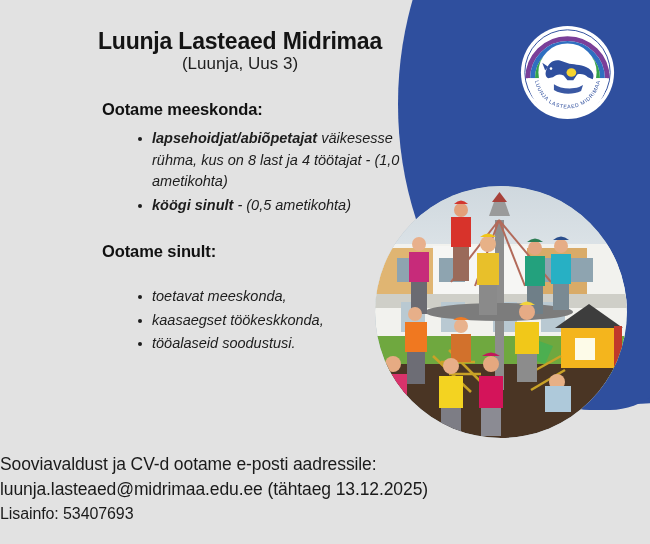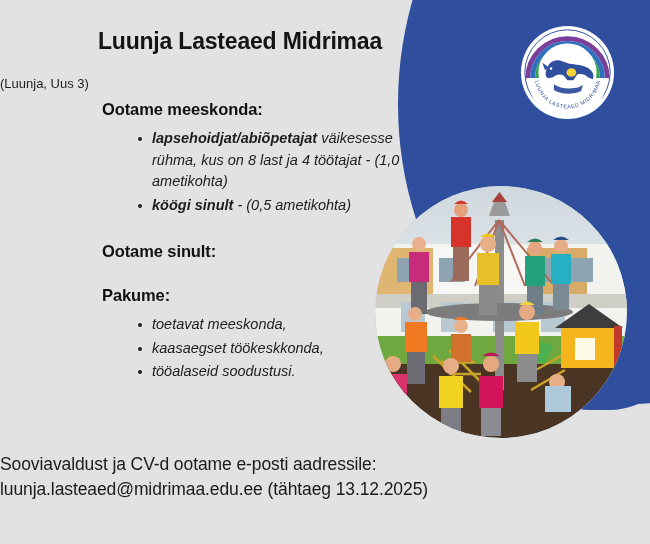--- a/index.html
+++ b/index.html
@@ -79,24 +79,24 @@
     text-align: center;
     font-size: 23px;
     font-weight: bold;
     letter-spacing: -0.2px;
     z-index: 5;
     color: #141414;
   }
   .subtitle {
     position: absolute;
     left: 0;
-    top: 76px;
+    top: 54px;
     width: 480px;
-    text-align: left;
-    font-size: 13px;
+    text-align: center;
+    font-size: 17px;
     z-index: 5;
     color: #1f1f1f;
   }
 
   
   .body-col {
     position: absolute;
     left: 0;
     top: 100px;
     width: 430px;
@@ -339,28 +339,28 @@
 
     <div class="gap-a"></div>
 
     <div class="section">
       <div class="sec-head">Ootame sinult:</div>
     </div>
 
     <div class="gap-b"></div>
 
     <div class="section">
-      <div class="sec-head">Pakume:</div>
       <ul class="bullets">
         <li><span>toetavat meeskonda,</span></li>
         <li><span>kaasaegset töökeskkonda,</span></li>
         <li><span>tööalaseid soodustusi.</span></li>
       </ul>
     </div>
 
   </div>
 
   <div class="footer">
     <div class="footer-line">Sooviavaldust ja CV-d ootame e-posti aadressile:</div>
     <div class="footer-line">luunja.lasteaed@midrimaa.edu.ee (tähtaeg 13.12.2025)</div>
+    <div class="footer-line small">Lisainfo: 53407693</div>
   </div>
 
 </div>
 
 </body></html>

